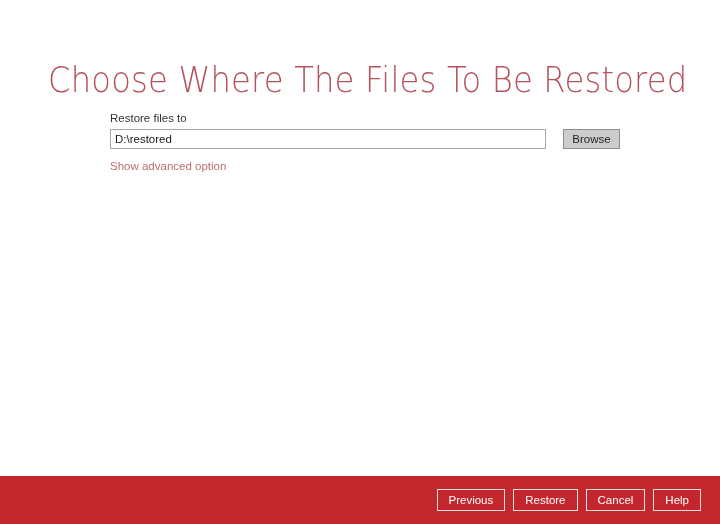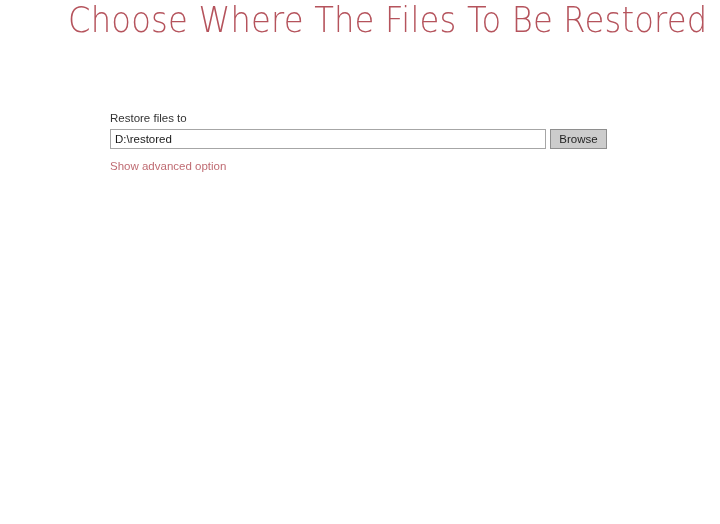--- a/index.html
+++ b/index.html
@@ -23,22 +23,22 @@
     height: 524px;
     background: #ffffff;
     display: flex;
     flex-direction: column;
   }
   
   .title-area {
     height: 100px;
     flex: 0 0 auto;
     display: flex;
-    align-items: flex-start;
-    padding-left: 68px;
+    align-items: flex-end;
+    padding-left: 48px;
     box-sizing: border-box;
   }
   .page-title {
     font-family: "DejaVu Sans", sans-serif;
     font-size: 35px;
     line-height: 40px;
     font-weight: 300;
     letter-spacing: 0.2px;
     color: #b5535c;
     white-space: nowrap;
@@ -77,21 +77,21 @@
     background: #ffffff;
     color: #1a1a1a;
     font-family: "Liberation Sans", sans-serif;
     font-size: 11.5px;
     line-height: 18px;
     padding: 0 4px;
     outline: none;
     border-radius: 0;
   }
   .browse-button {
-    margin-left: 4px;
+    margin-left: 17px;
     width: 57px;
     height: 20px;
     box-sizing: border-box;
     background: #cccccc;
     border: 1px solid #8e8e8e;
     color: #1f1f1f;
     font-family: "Liberation Sans", sans-serif;
     font-size: 11.5px;
     line-height: 18px;
     text-align: center;
@@ -155,14 +155,20 @@
 
     <div class="field-row">
       <input class="path-input" type="text" value="D:\restored" style="">
       <button class="browse-button">Browse</button>
     </div>
 
     <a class="advanced-link">Show advanced option</a>
 
   </div>
 
+  <div class="footer-bar">
+    <button class="footer-button">Previous</button>
+    <button class="footer-button">Restore</button>
+    <button class="footer-button">Cancel</button>
+    <button class="footer-button">Help</button>
+  </div>
 
 </div>
 
 </body></html>

